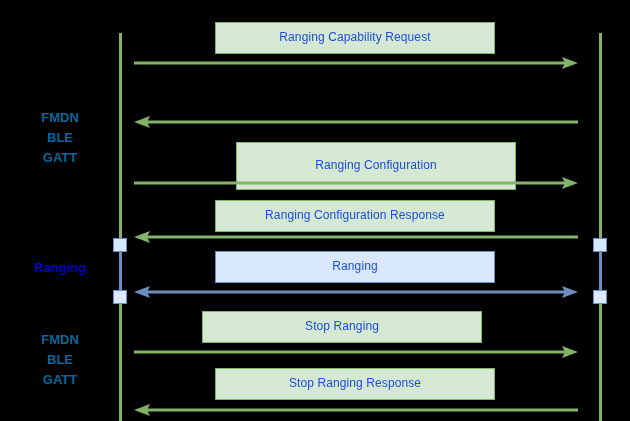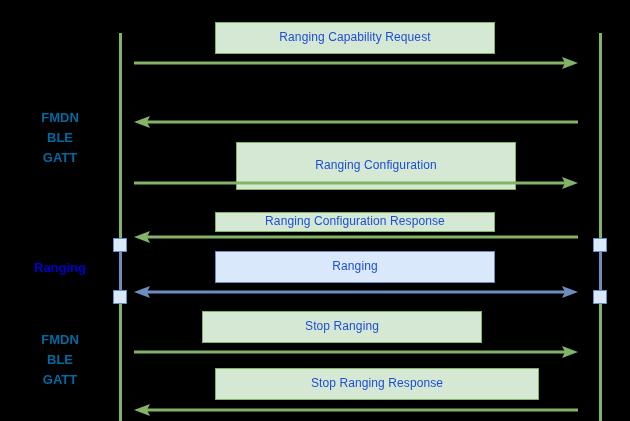--- a/index.html
+++ b/index.html
@@ -121,21 +121,21 @@
   </div>
 
   <div class="msg-box green" style="left:215px; top:142px; width:280px; height:48px;margin-left:21px;">Ranging Configuration</div>
   <div class="arrow-wrap" style="left:134px; top:175px; width:444px;">
     <svg width="444" height="16" viewBox="0 0 444 16">
       <line x1="0" y1="8" x2="432" y2="8" stroke="#82b366" stroke-width="3"></line>
       <path d="M444,8 L428,2 L431,8 L428,14 Z" fill="#82b366"></path>
     </svg>
   </div>
 
-  <div class="msg-box green" style="left:215px; top:212px; width:280px; height:20px;">Ranging Configuration Response</div>
+  <div class="msg-box green" style="left:215px; top:200px; width:280px; height:32px;">Ranging Configuration Response</div>
   <div class="arrow-wrap" style="left:134px; top:229px; width:444px;">
     <svg width="444" height="16" viewBox="0 0 444 16">
       <line x1="12" y1="8" x2="444" y2="8" stroke="#82b366" stroke-width="3"></line>
       <path d="M0,8 L16,2 L13,8 L16,14 Z" fill="#82b366"></path>
     </svg>
   </div>
 
   <div class="msg-box blue" style="left:215px; top:251px; width:280px; height:32px;">Ranging</div>
   <div class="arrow-wrap" style="left:134px; top:284px; width:444px;">
     <svg width="444" height="16" viewBox="0 0 444 16">
@@ -146,21 +146,21 @@
   </div>
 
   <div class="msg-box green" style="left:202px; top:311px; width:280px; height:32px;">Stop Ranging</div>
   <div class="arrow-wrap" style="left:134px; top:344px; width:444px;">
     <svg width="444" height="16" viewBox="0 0 444 16">
       <line x1="0" y1="8" x2="432" y2="8" stroke="#82b366" stroke-width="3"></line>
       <path d="M444,8 L428,2 L431,8 L428,14 Z" fill="#82b366"></path>
     </svg>
   </div>
 
-  <div class="msg-box green" style="left:215px; top:368px; width:324px; height:32px;">Stop Ranging Response</div>
+  <div class="msg-box green" style="left:215px; top:368px; width:280px; height:32px;">Stop Ranging Response</div>
   <div class="arrow-wrap" style="left:134px; top:402px; width:444px;">
     <svg width="444" height="16" viewBox="0 0 444 16">
       <line x1="12" y1="8" x2="444" y2="8" stroke="#82b366" stroke-width="3"></line>
       <path d="M0,8 L16,2 L13,8 L16,14 Z" fill="#82b366"></path>
     </svg>
   </div>
 
 </div>
 
 </body></html>

